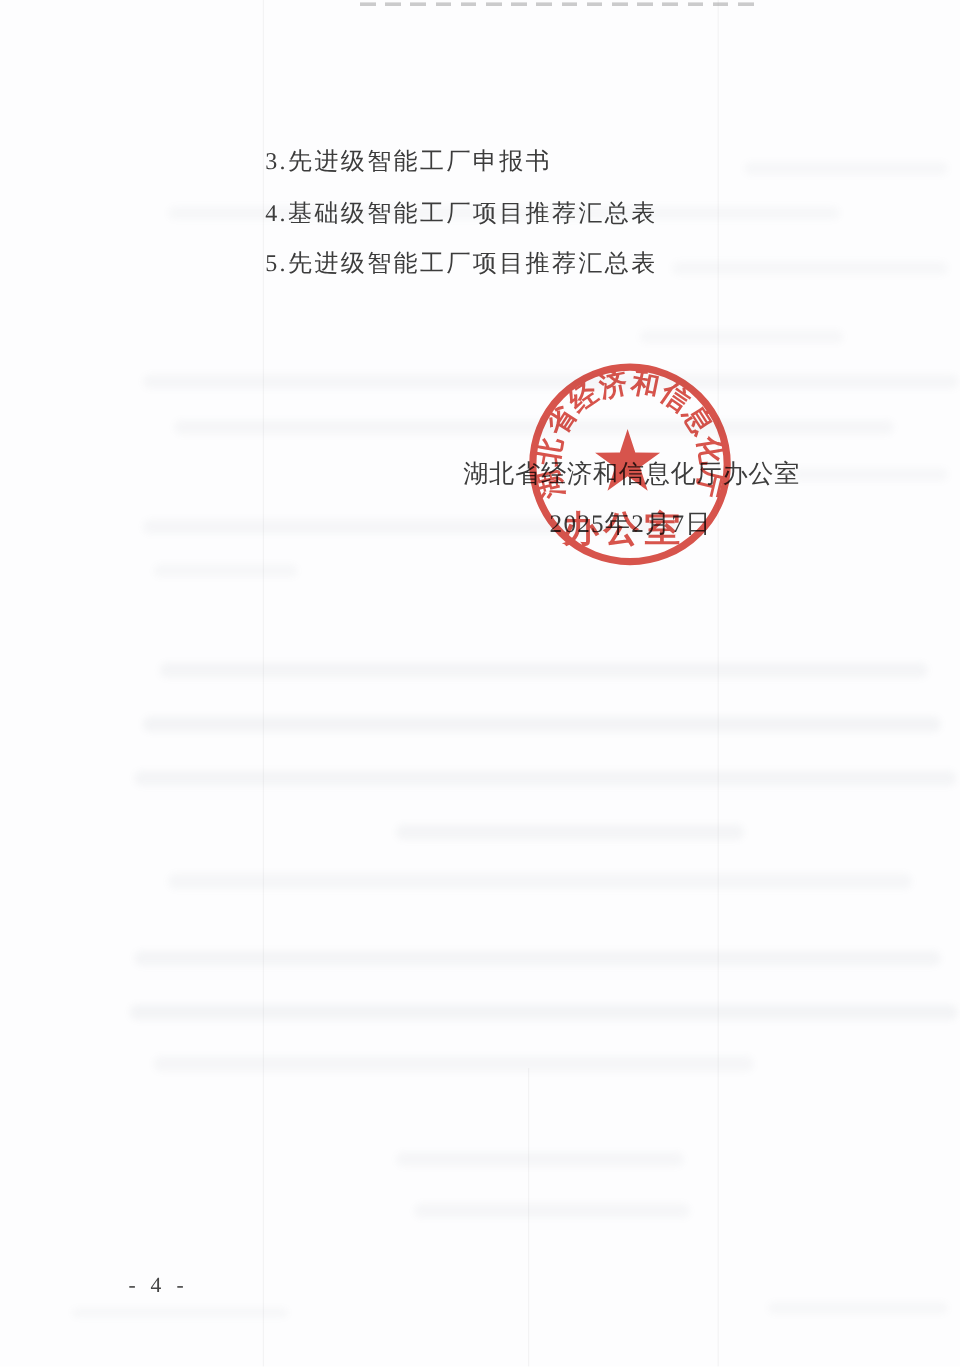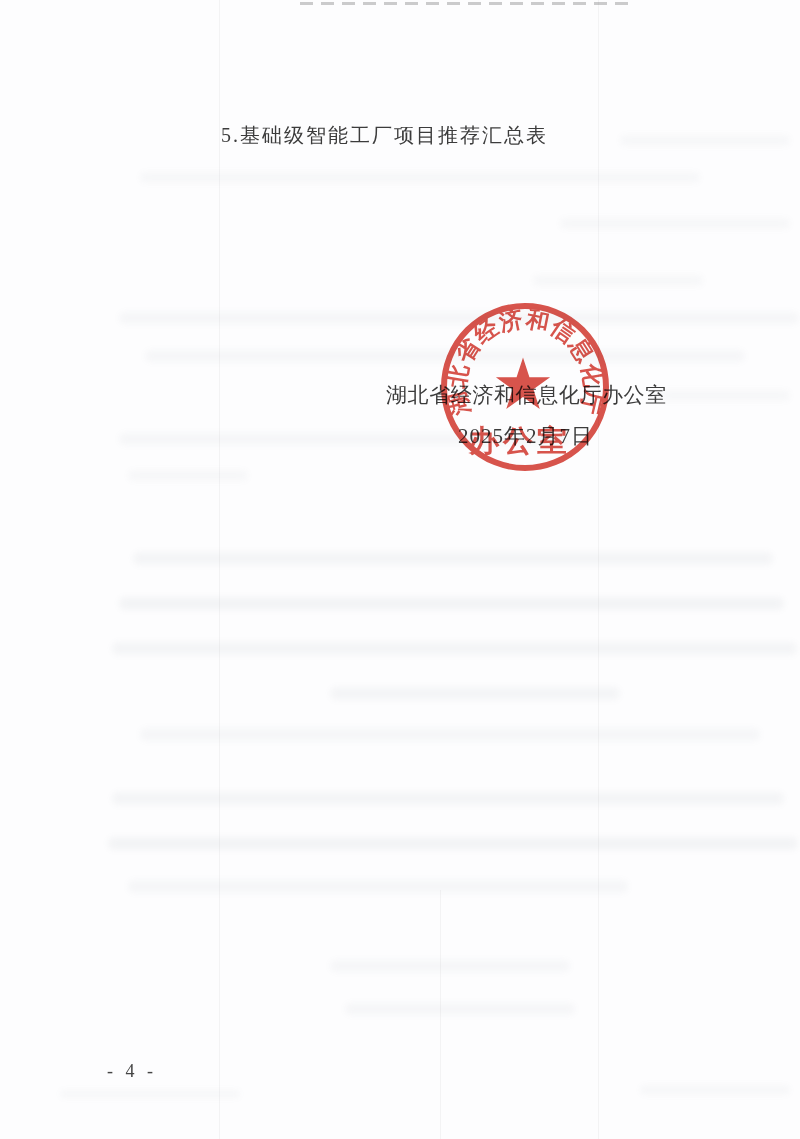--- a/index.html
+++ b/index.html
@@ -93,21 +93,23 @@
       <div class="ghost" style="left: 112px; top: 792px; width: 672px; height: 13px; opacity: 0.07;"></div>
       <div class="ghost" style="left: 108px; top: 837px; width: 690px; height: 13px; opacity: 0.08;"></div>
       <div class="ghost" style="left: 128px; top: 880px; width: 500px; height: 13px; opacity: 0.06;"></div>
       <div class="ghost" style="left: 330px; top: 960px; width: 240px; height: 12px; opacity: 0.06;"></div>
       <div class="ghost" style="left: 345px; top: 1003px; width: 230px; height: 12px; opacity: 0.06;"></div>
       <div class="ghost" style="left: 640px; top: 1085px; width: 150px; height: 10px; opacity: 0.05;"></div>
       <div class="ghost" style="left: 60px; top: 1090px; width: 180px; height: 8px; opacity: 0.05;"></div>
     </div>
 
   <div class="att-list">
-    <div>5.基础级智能工厂项目推荐汇总表</div>
+    <div>3.先进级智能工厂申报书</div>
+    <div>4.基础级智能工厂项目推荐汇总表</div>
+    <div>5.先进级智能工厂项目推荐汇总表</div>
   </div>
 
   <div class="issuer">湖北省经济和信息化厅办公室</div>
   <div class="date">2025年2月7日</div>
 
   <svg class="stamp" viewBox="0 0 176 176" xmlns="http://www.w3.org/2000/svg">
     <circle class="ring" cx="88" cy="88" r="81"></circle>
     <path id="sealArc" d="M 36 118 A 60 60 0 1 1 140 118" fill="none"></path>
     <text class="arc-text" text-anchor="middle">
       <textPath href="#sealArc" startOffset="50%">湖北省经济和信息化厅</textPath>

